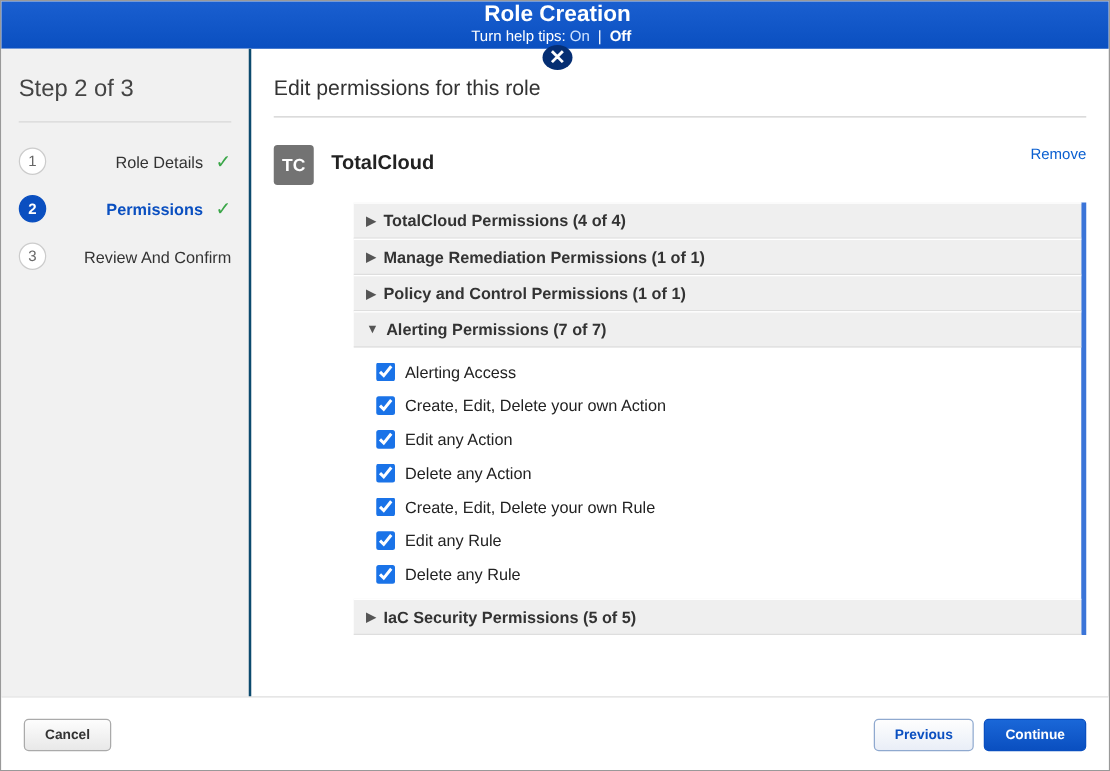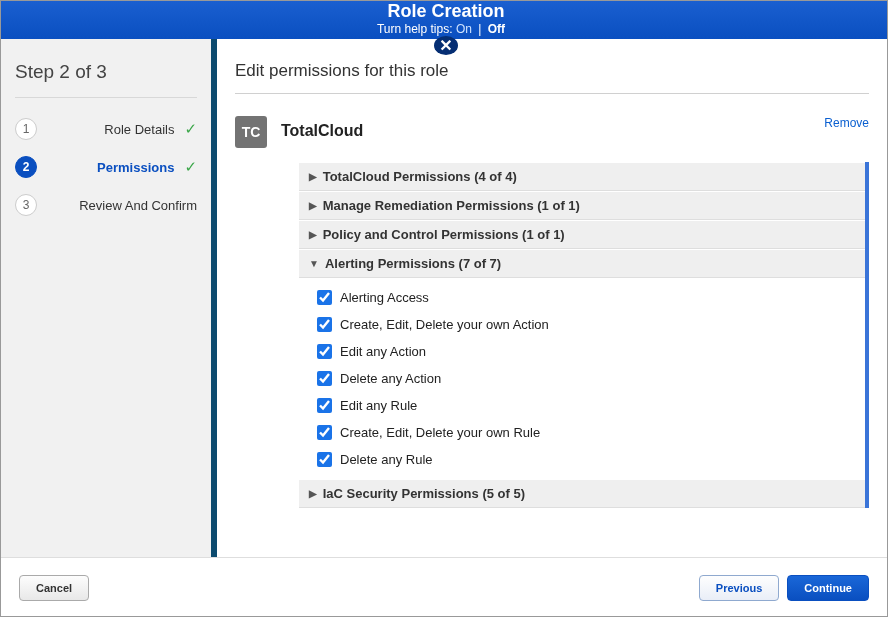--- a/index.html
+++ b/index.html
@@ -39,23 +39,23 @@
     cursor: pointer;
     font-weight: bold;
     font-size: 16px;
     color:#fff;
   }
   .body {
     display: flex;
     height: 518px;
   }
   .sidebar {
-    width: 216px;
+    width: 200px;
     background: #f1f1f1;
-    border-right: 6px solid #0c4a6e;
+    border-right: 2px solid #0c4a6e;
     padding: 22px 14px 0 14px;
     position: relative;
   }
   .step-head {
     font-size: 19px;
     color: #444;
     padding-bottom: 14px;
     border-bottom: 1px solid #d8d8d8;
     margin-bottom: 12px;
   }
@@ -254,25 +254,25 @@
             <label class="perm-item">
               <input type="checkbox" checked="" style="">
               <span>Edit any Action</span>
             </label>
             <label class="perm-item">
               <input type="checkbox" checked="" style="">
               <span>Delete any Action</span>
             </label>
             <label class="perm-item">
               <input type="checkbox" checked="" style="">
+              <span>Create, Edit, Delete your own Rule</span>
+            </label>
+            <label class="perm-item">
+              <input type="checkbox" checked="" style="">
               <span>Edit any Rule</span>
-            </label>
-            <label class="perm-item">
-              <input type="checkbox" checked="" style="">
-              <span>Create, Edit, Delete your own Rule</span>
             </label>
             <label class="perm-item">
               <input type="checkbox" checked="" style="">
               <span>Delete any Rule</span>
             </label>
           </div>
           <div class="perm-group-head">
             <span class="tri">▶</span>
             <span>IaC Security Permissions (5 of 5)</span>
           </div>

